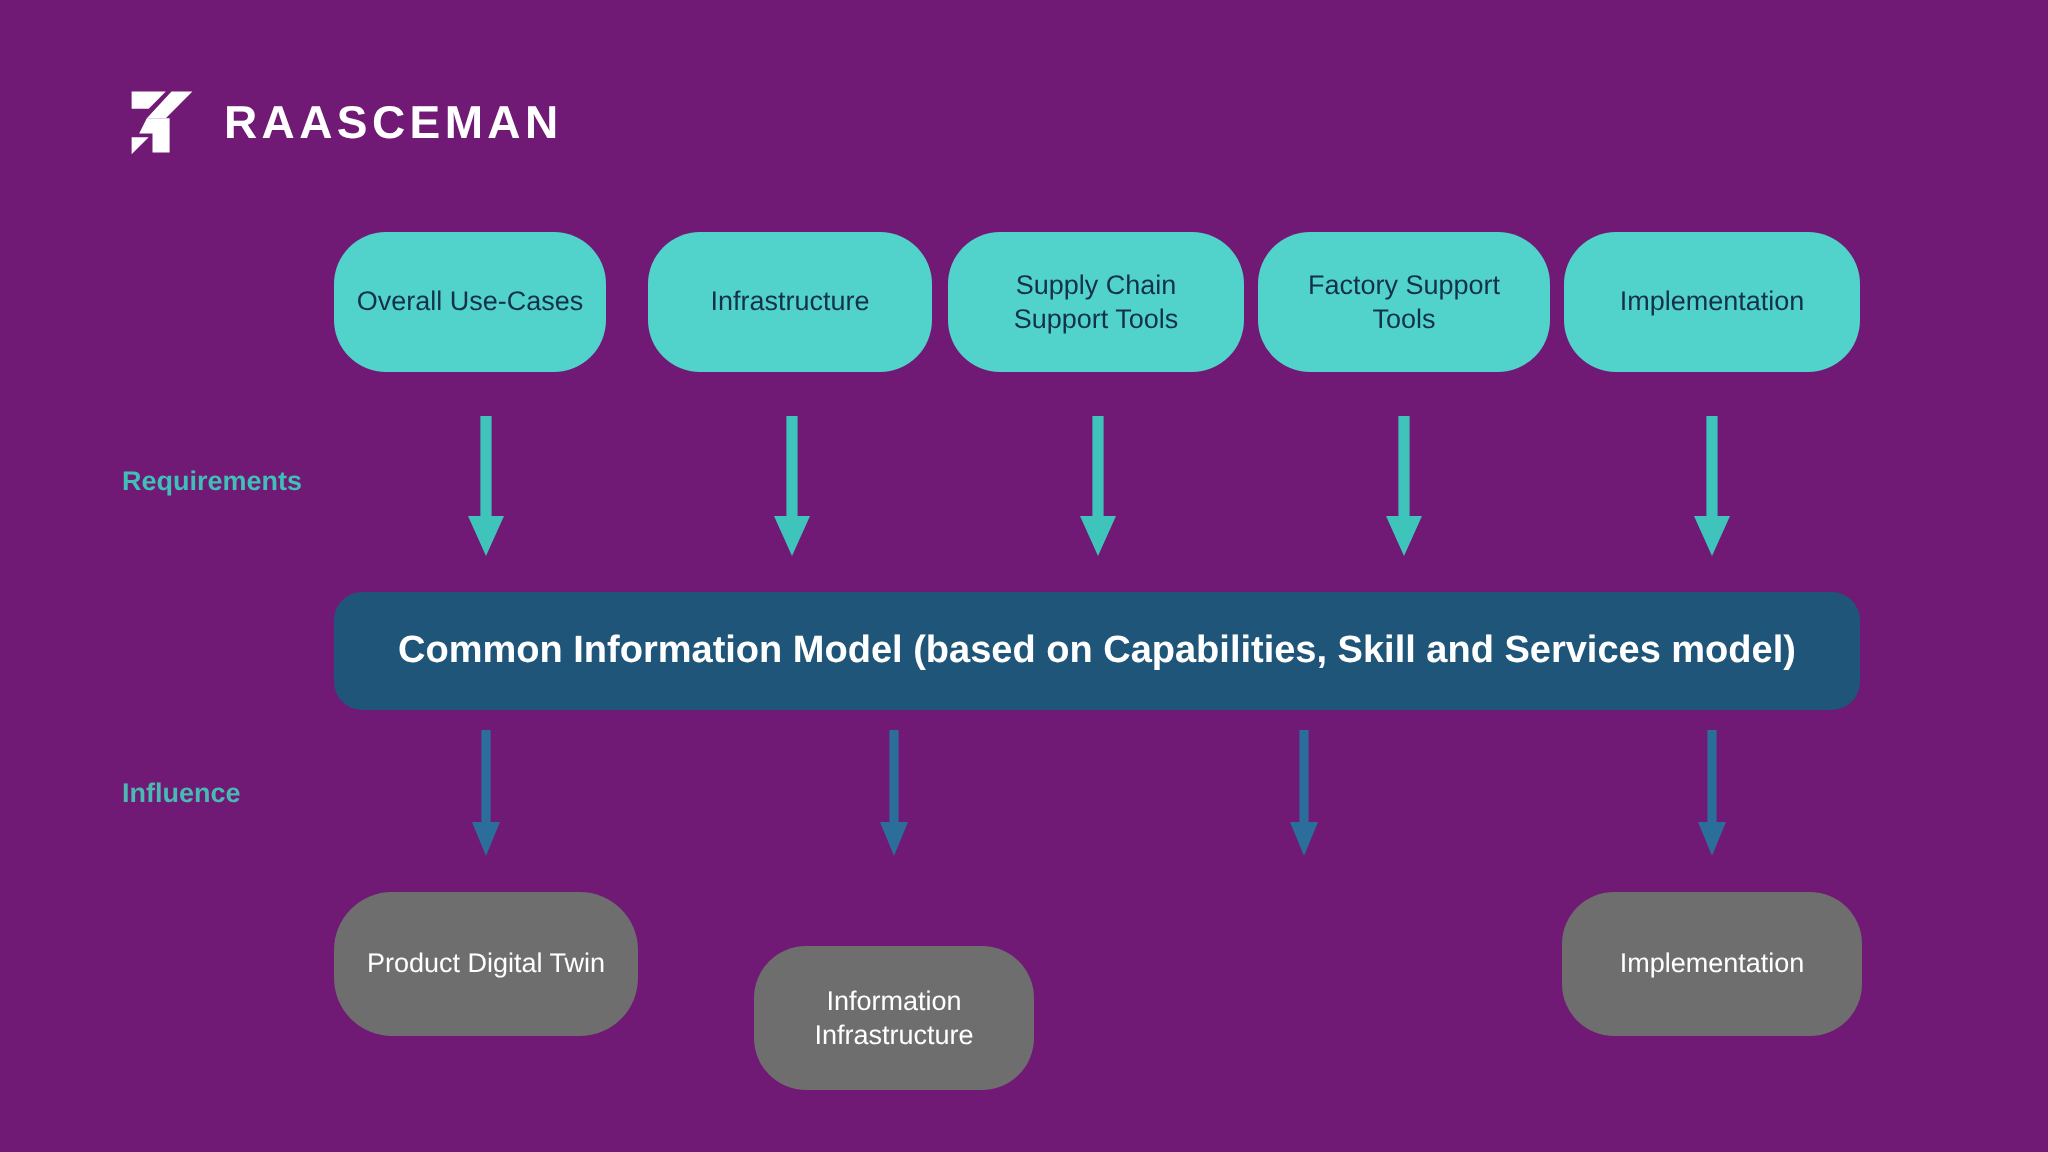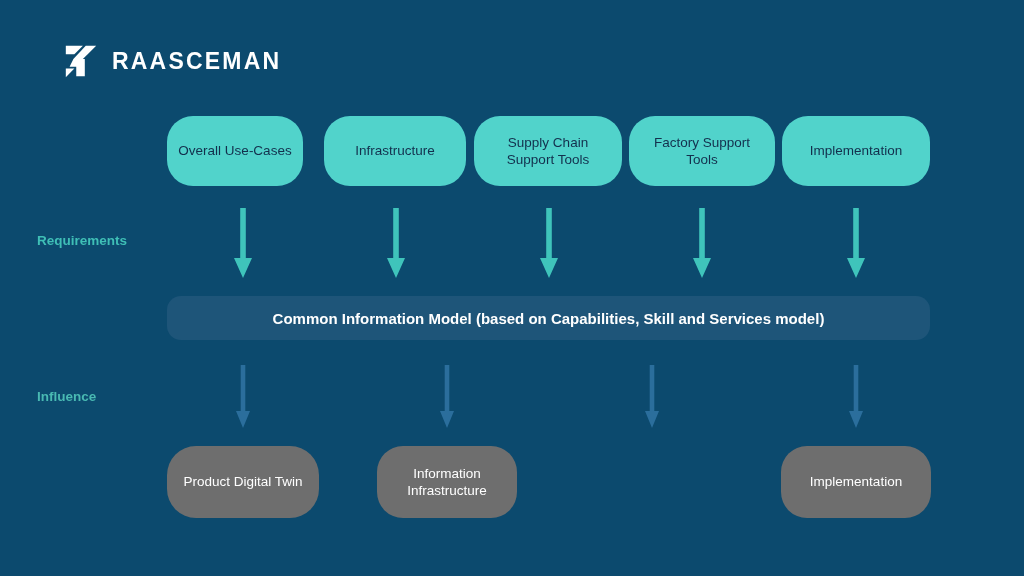--- a/index.html
+++ b/index.html
@@ -9,21 +9,21 @@
   body {
     width: 1024px;
     height: 576px;
     overflow: hidden;
     font-family: "Liberation Sans", sans-serif;
   }
   #canvas {
     position: relative;
     width: 1024px;
     height: 576px;
-    background: #0c4a6e;
+    background: #701a75;
   }
 
   
   #brand {
     position: absolute;
     left: 62px;
     top: 42px;
     display: flex;
     align-items: center;
     gap: 12px;
@@ -71,36 +71,36 @@
     top: 446px;
     height: 72px;
   }
 
   
   #cim-bar {
     position: absolute;
     left: 167px;
     top: 296px;
     width: 763px;
-    height: 44px;
+    height: 59px;
     background: #1e5579;
     border-radius: 14px;
     display: flex;
     align-items: center;
     justify-content: center;
     color: #ffffff;
-    font-size: 15px;
+    font-size: 19px;
     font-weight: bold;
     text-align: center;
   }
 
   
   .side-label {
     position: absolute;
-    left: 37px;
+    left: 61px;
     color: #3fbfb6;
     font-size: 13.5px;
     font-weight: bold;
     white-space: nowrap;
   }
   #label-requirements { top: 233px; }
   #label-influence    { top: 389px; font-weight: bold; color: #49b9b2; }
 
   
   .arrow {
@@ -172,20 +172,20 @@
   <svg class="arrow" style="left:645px; top:365px;" width="14" height="63" viewBox="0 0 14 63">
       <path fill="#2b6e9c" d="M4.7 0 H9.3 V46 H14 L7 63 L0 46 H4.7 Z"></path>
     </svg>
   <svg class="arrow" style="left:849px; top:365px;" width="14" height="63" viewBox="0 0 14 63">
       <path fill="#2b6e9c" d="M4.7 0 H9.3 V46 H14 L7 63 L0 46 H4.7 Z"></path>
     </svg>
 
   <div class="node node-bottom" style="left:167px; width:152px;border-radius:29px;">
       <span>Product Digital Twin</span>
     </div>
-  <div class="node node-bottom" style="left:377px; width:140px;">
+  <div class="node node-bottom" style="left:377px; width:140px;margin-top:27px;">
       <span>Information<br>Infrastructure</span>
     </div>
   <div class="node node-bottom" style="left:781px; width:150px;">
       <span>Implementation</span>
     </div>
 
 </div>
 
 </body></html>

